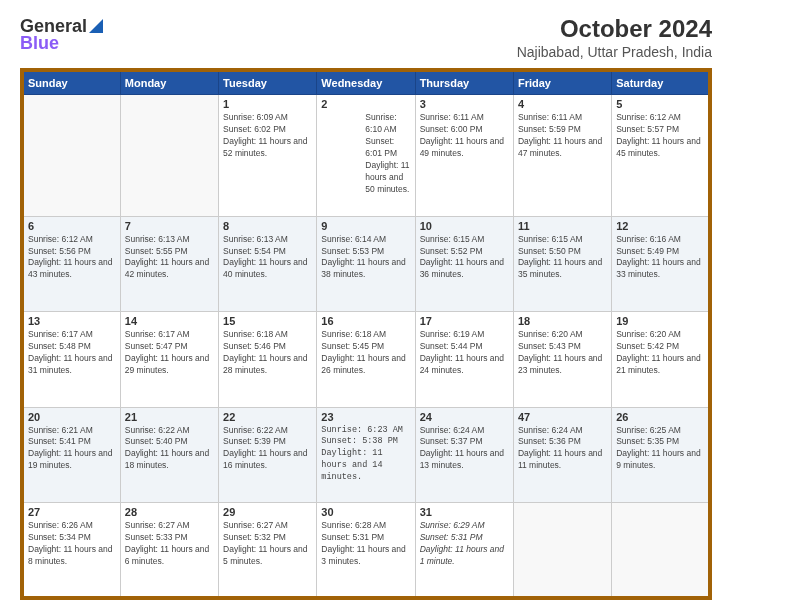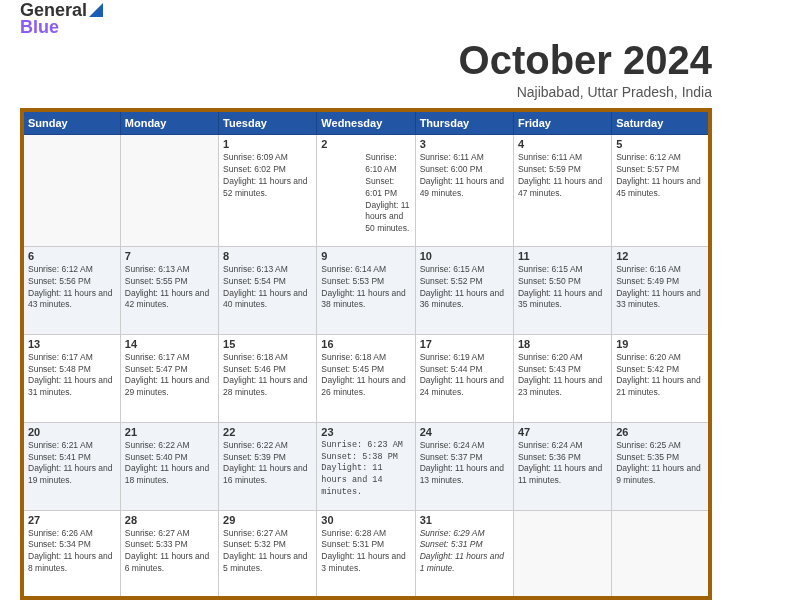--- a/index.html
+++ b/index.html
@@ -6,21 +6,21 @@
     body {
       width: 792px;
       height: 612px;
       background: #fff;
       font-family: Arial, Helvetica, sans-serif;
       overflow: hidden;
     }
     .page {
       width: 732px;
       height: 612px;
-      padding: 0 20px 12px 20px;
+      padding: 16px 20px 12px 20px;
       display: flex;
       flex-direction: column;
     }
     .header {
       display: flex;
       align-items: flex-start;
       justify-content: space-between;
       margin-bottom: 8px;
     }
     .logo {
@@ -29,25 +29,24 @@
       align-items: flex-start;
     }
     .logo-row {
       display: flex;
       align-items: center;
     }
     .title-block {
       text-align: right;
     }
     .main-title {
-      font-size: 40px;
+      font-size: 24px;
       font-weight: bold;
       color: #333;
       line-height: 1.1;
-      margin-top: 38px;
     }
     .sub-title {
       font-size: 14px;
       color: #555;
       margin-top: 2px;
     }
     .calendar {
       flex: 1;
       border: 4px solid #a16207;
       border-collapse: collapse;

